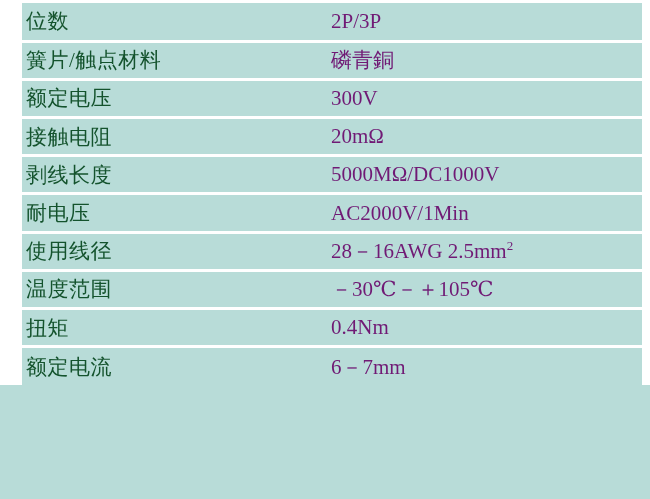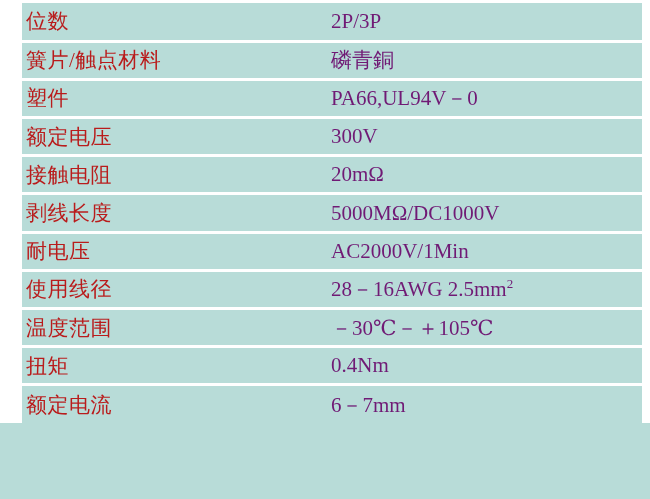--- a/index.html
+++ b/index.html
@@ -41,21 +41,21 @@
     width: 22px;
     background: #ffffff;
   }
   td.rail-right {
     width: 8px;
     background: #ffffff;
   }
   td.cell-label {
     width: 300px;
     font-size: 21px;
-    color: #b91c1c;
+    color: #14532d;
     letter-spacing: 0.5px;
     padding-left: 4px;
     white-space: nowrap;
   }
   td.cell-value {
     font-size: 21px;
     color: #701a75;
     padding-left: 5px;
     white-space: nowrap;
   }
@@ -88,26 +88,20 @@
       <tr class="row">
         <td class="rail-left"></td>
         <td class="cell-label">位数</td>
         <td class="cell-value">2P/3P</td>
         <td class="rail-right"></td>
       </tr>
       <tr class="row">
         <td class="rail-left"></td>
         <td class="cell-label">簧片/触点材料</td>
         <td class="cell-value">磷青銅</td>
-        <td class="rail-right"></td>
-      </tr>
-      <tr class="row">
-        <td class="rail-left"></td>
-        <td class="cell-label">塑件</td>
-        <td class="cell-value">PA66,UL94V－0</td>
         <td class="rail-right"></td>
       </tr>
       <tr class="row">
         <td class="rail-left"></td>
         <td class="cell-label">额定电压</td>
         <td class="cell-value">300V</td>
         <td class="rail-right"></td>
       </tr>
       <tr class="row">
         <td class="rail-left"></td>

